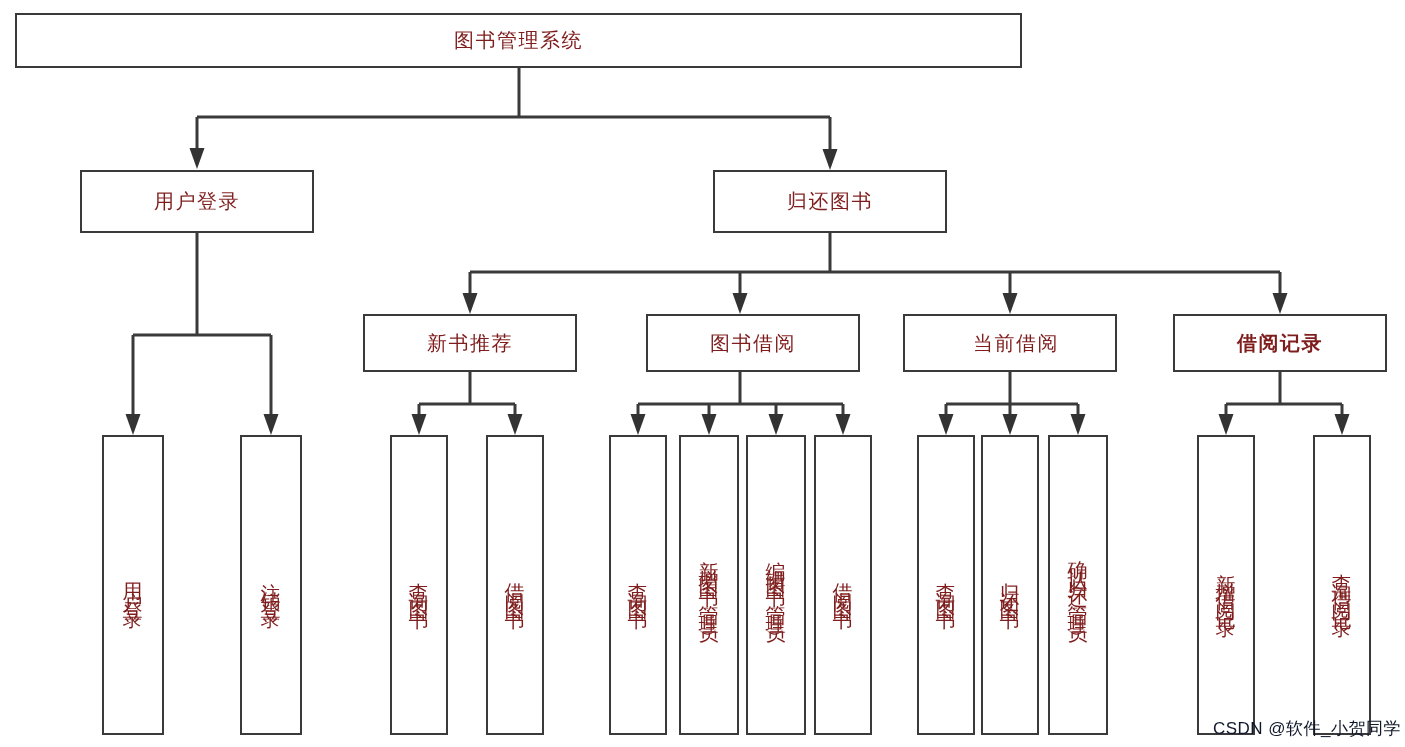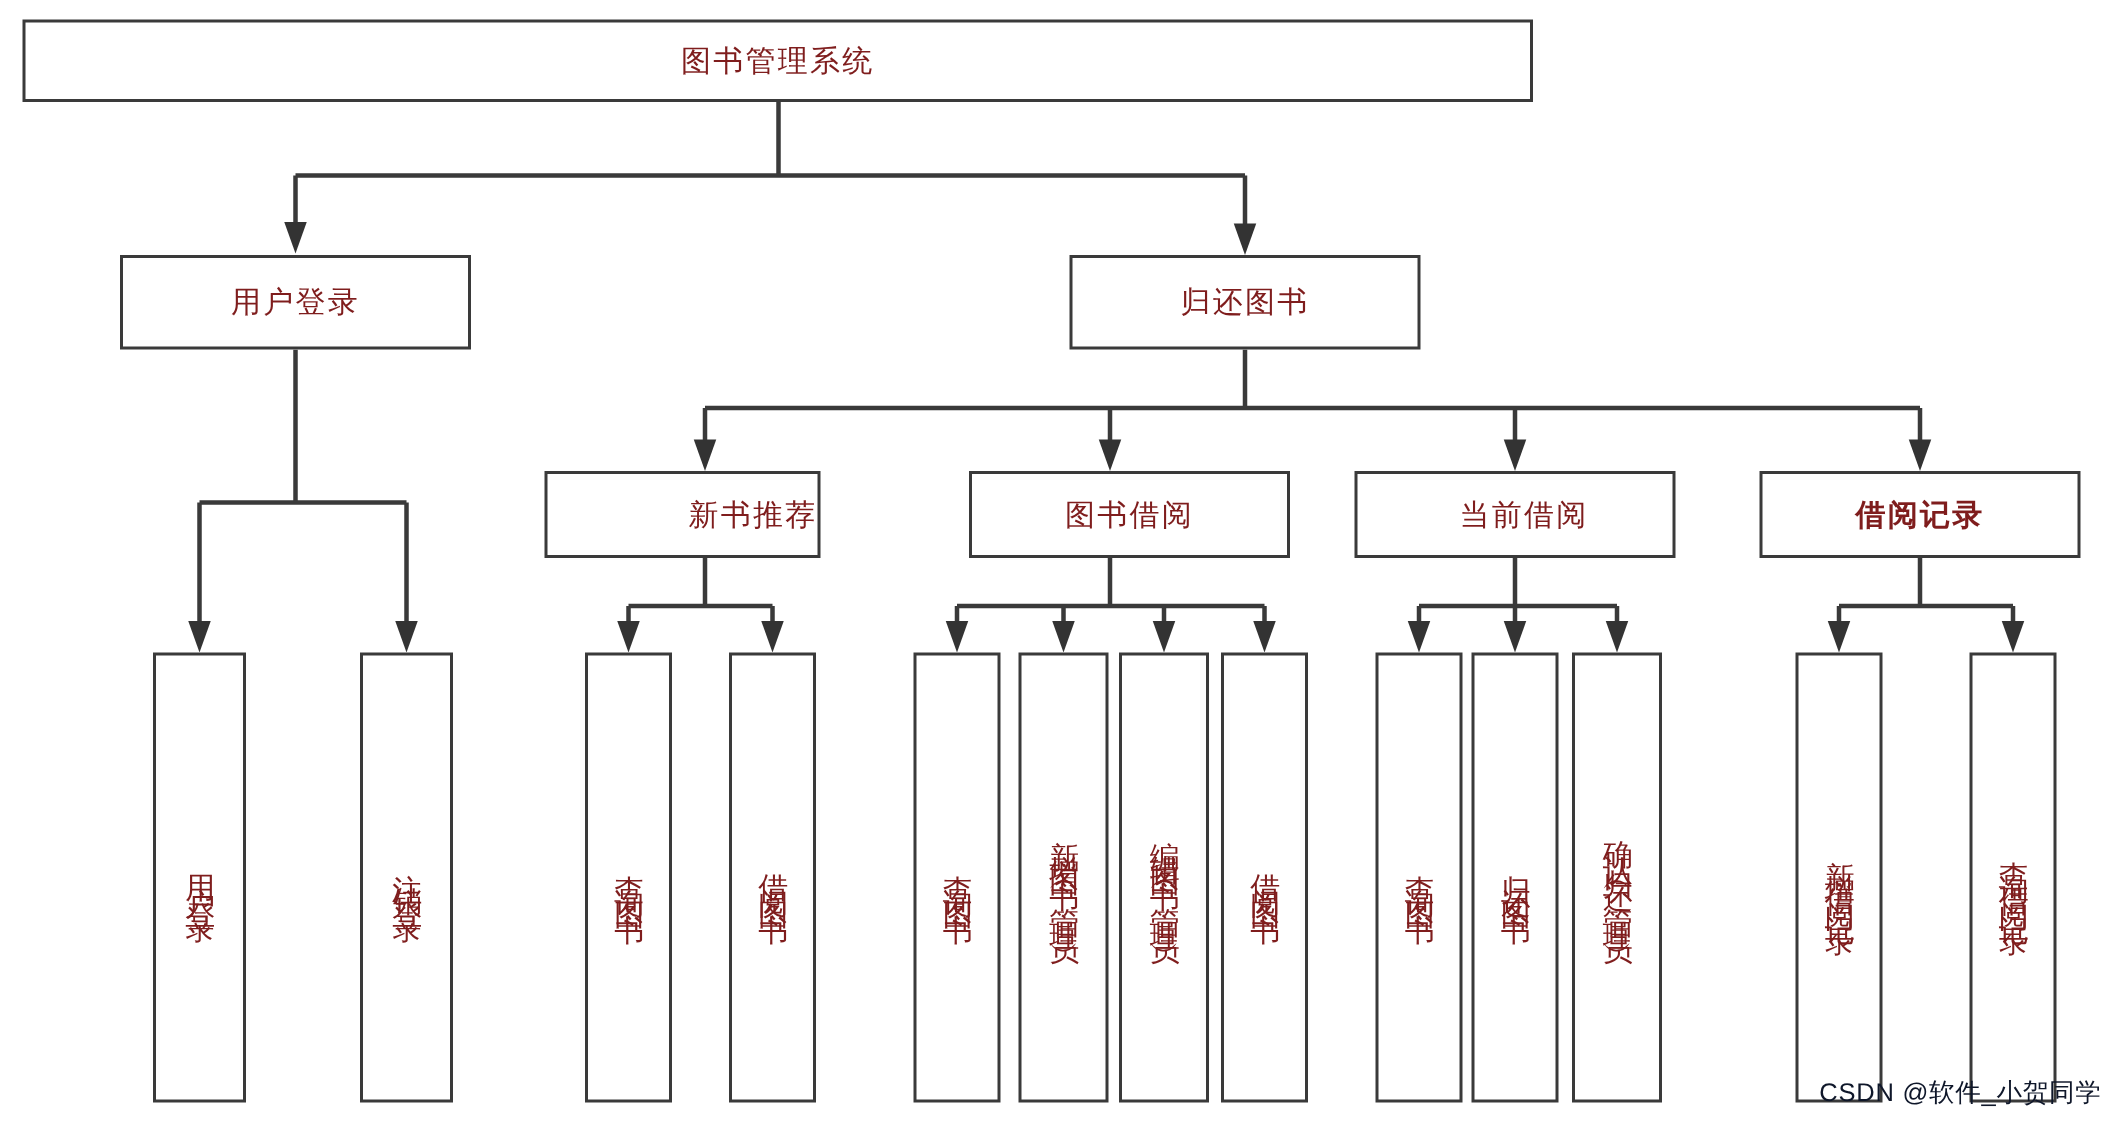--- a/index.html
+++ b/index.html
@@ -109,21 +109,21 @@
     <span class="lbl">图书管理系统</span>
   </div>
 
   <div class="node h" style="left:80px; top:170px; width:234px; height:63px;">
     <span class="lbl">用户登录</span>
   </div>
   <div class="node h" style="left:713px; top:170px; width:234px; height:63px;">
     <span class="lbl">归还图书</span>
   </div>
 
-  <div class="node h" style="left:363px; top:314px; width:184px; height:58px;justify-content:flex-end;">
+  <div class="node h" style="left:363px; top:314px; width:214px; height:58px;">
     <span class="lbl">新书推荐</span>
   </div>
   <div class="node h" style="left:633px; top:314px; width:214px; height:58px;margin-left:13px;">
     <span class="lbl">图书借阅</span>
   </div>
   <div class="node h" style="left:903px; top:314px; width:214px; height:58px;padding-left:12px;">
     <span class="lbl">当前借阅</span>
   </div>
   <div class="node h" style="left:1173px; top:314px; width:214px; height:58px;font-weight:bold;">
     <span class="lbl">借阅记录</span>

